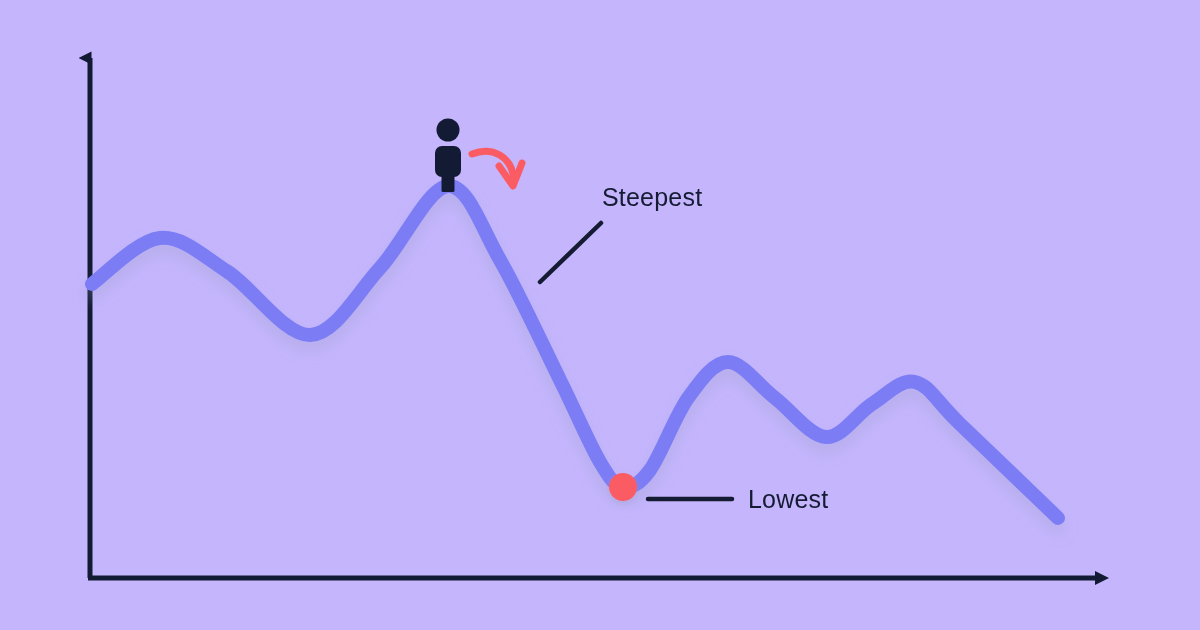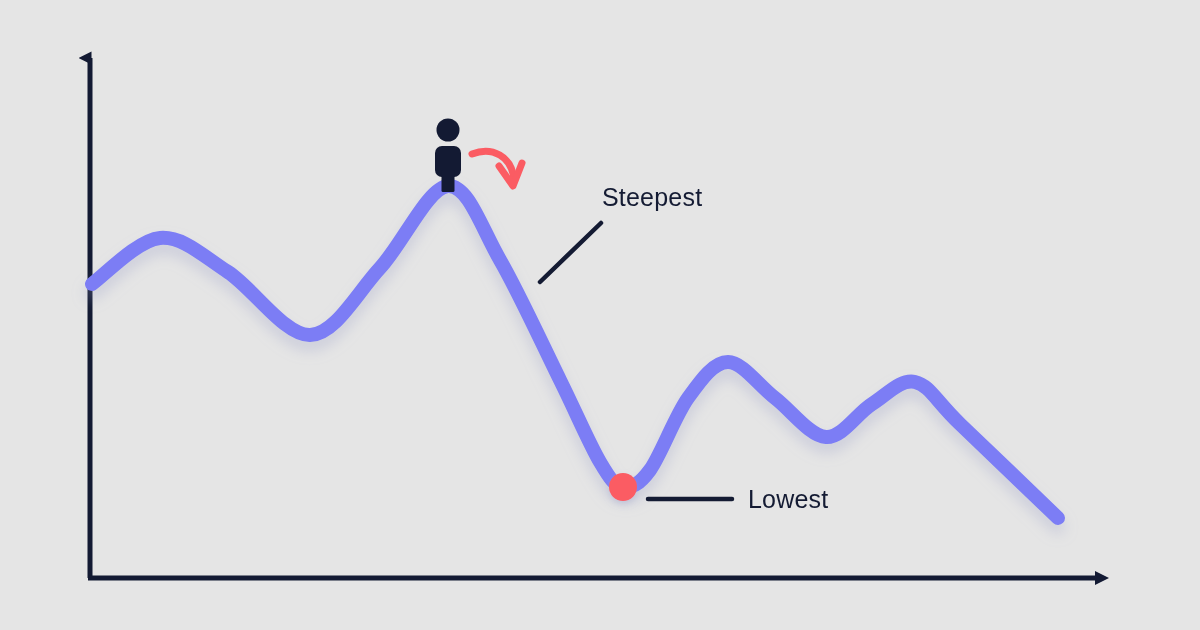--- a/index.html
+++ b/index.html
@@ -11,21 +11,21 @@
   body {
     width: 1200px;
     height: 630px;
     overflow: hidden;
     font-family: "Liberation Sans", "DejaVu Sans", sans-serif;
   }
   #stage {
     position: relative;
     width: 1200px;
     height: 630px;
-    background: #e5e5e5;
+    background: #c4b5fd;
   }
   #scene {
     position: absolute;
     inset: 0;
     display: block;
   }
   .label-text {
     font-family: "Liberation Sans", "DejaVu Sans", sans-serif;
     font-size: 25px;
     font-weight: 400;

